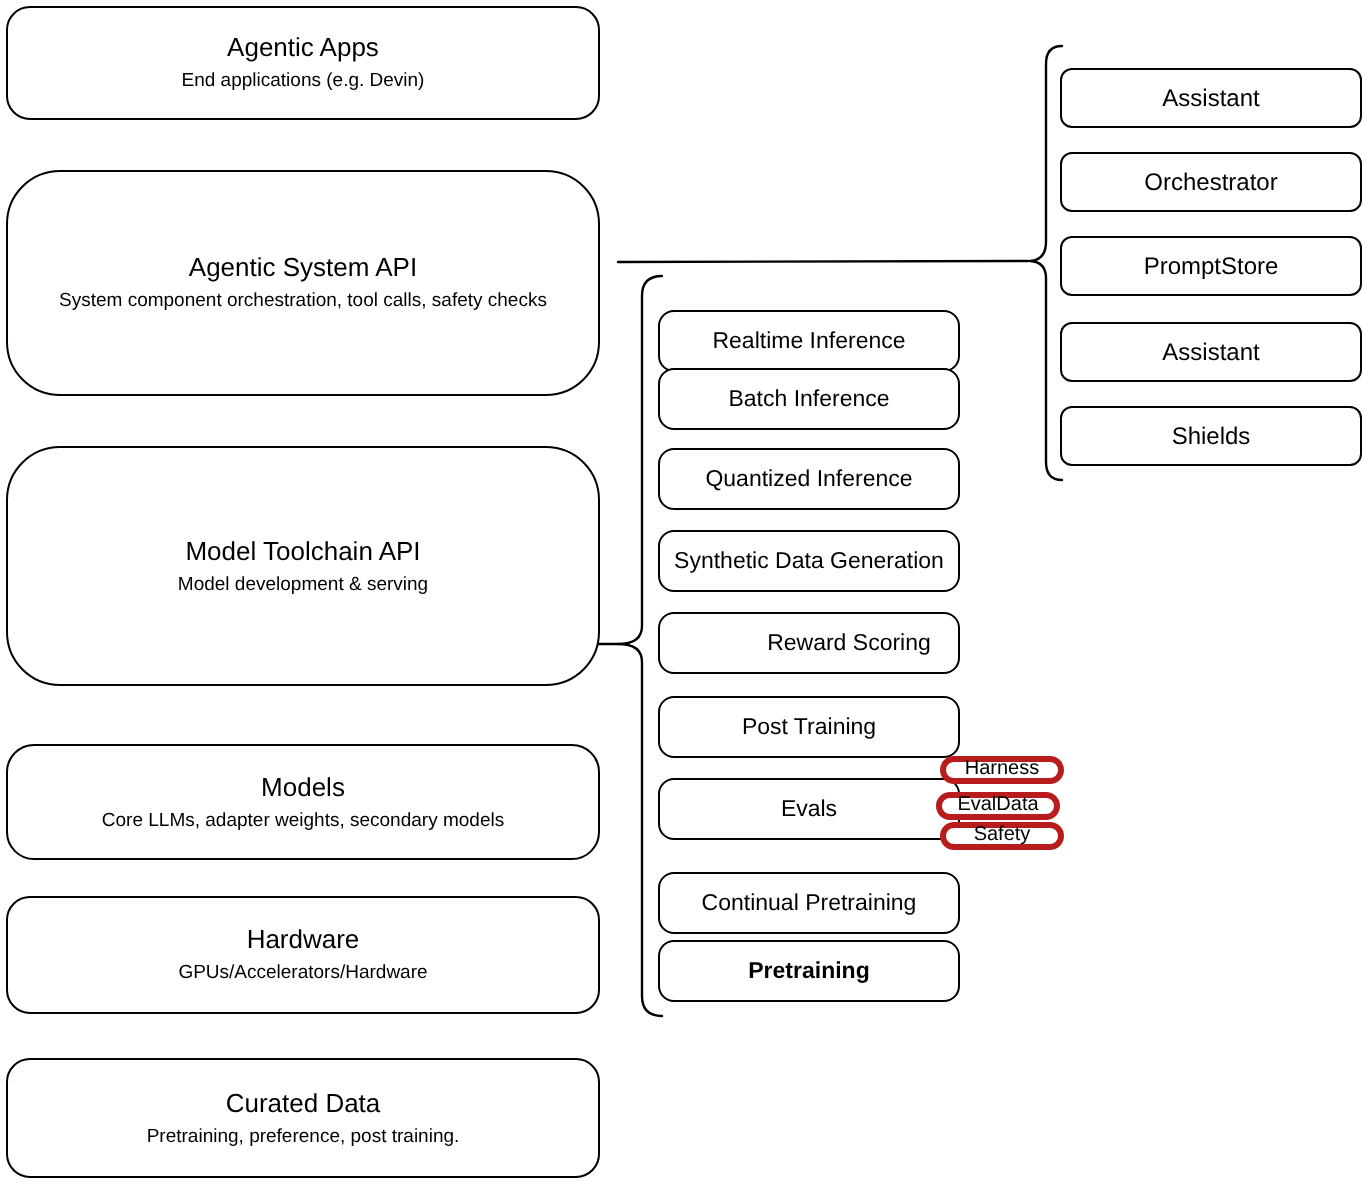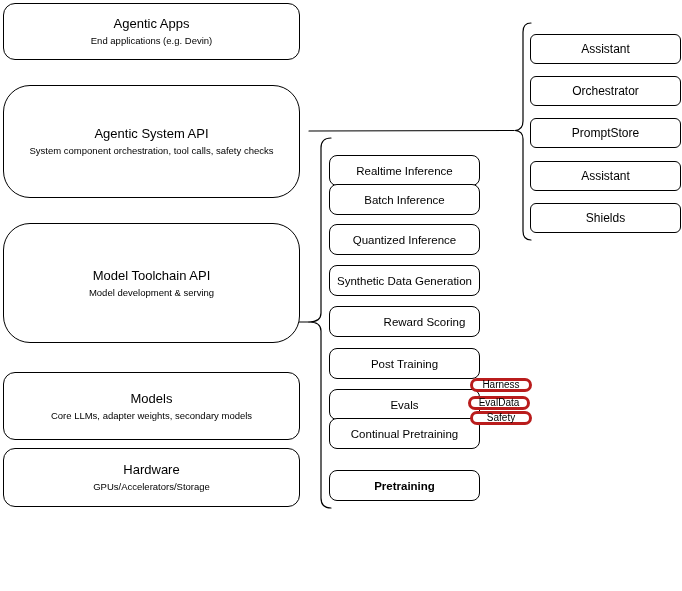--- a/index.html
+++ b/index.html
@@ -69,39 +69,43 @@
   <div class="lbox api" style="top:85px; height:113px;">
     <div class="t">Agentic System API</div>
     <div class="s">System component orchestration, tool calls, safety checks</div>
   </div>
 
   <div class="lbox api" style="top:223px; height:120px;">
     <div class="t">Model Toolchain API</div>
     <div class="s">Model development &amp; serving</div>
   </div>
 
-  <div class="lbox" style="top:372px; height:68px;">
+  <div class="lbox" style="top:372px; height:58px;border-radius:14px;">
     <div class="t">Models</div>
     <div class="s">Core LLMs, adapter weights, secondary models</div>
   </div>
 
   <div class="lbox" style="top:448px; height:59px;">
     <div class="t">Hardware</div>
-    <div class="s">GPUs/Accelerators/Storage</div>
+    <div class="s">GPUs/Accelerators/Hardware</div>
   </div>
 
+  <div class="lbox" style="top:529px; height:60px;">
+    <div class="t">Curated Data</div>
+    <div class="s">Pretraining, preference, post training.</div>
+  </div>
 
   <div class="mbox" style="top:155px;">Realtime Inference</div>
   <div class="mbox" style="top:184px;">Batch Inference</div>
   <div class="mbox" style="top:265px;">Synthetic Data Generation</div>
   <div class="mbox" style="top:224px;">Quantized Inference</div>
   <div class="mbox" style="top:306px;padding-left:40px;">Reward Scoring</div>
   <div class="mbox" style="top:348px;">Post Training</div>
   <div class="mbox" style="top:389px;">Evals</div>
-  <div class="mbox" style="top:418px;text-align:right;">Continual Pretraining</div>
+  <div class="mbox" style="top:436px;text-align:right;">Continual Pretraining</div>
   <div class="mbox" style="top:470px;font-weight:bold;">Pretraining</div>
 
   <div class="oval" style="left:470px; top:378px;">Harness</div>
   <div class="oval" style="left:468px; top:396px;">EvalData</div>
   <div class="oval" style="left:470px; top:411px;">Safety</div>
 
   <div class="rbox" style="top:34px;">Assistant</div>
   <div class="rbox" style="top:76px;">Orchestrator</div>
   <div class="rbox" style="top:118px;">PromptStore</div>
   <div class="rbox" style="top:161px;">Assistant</div>

